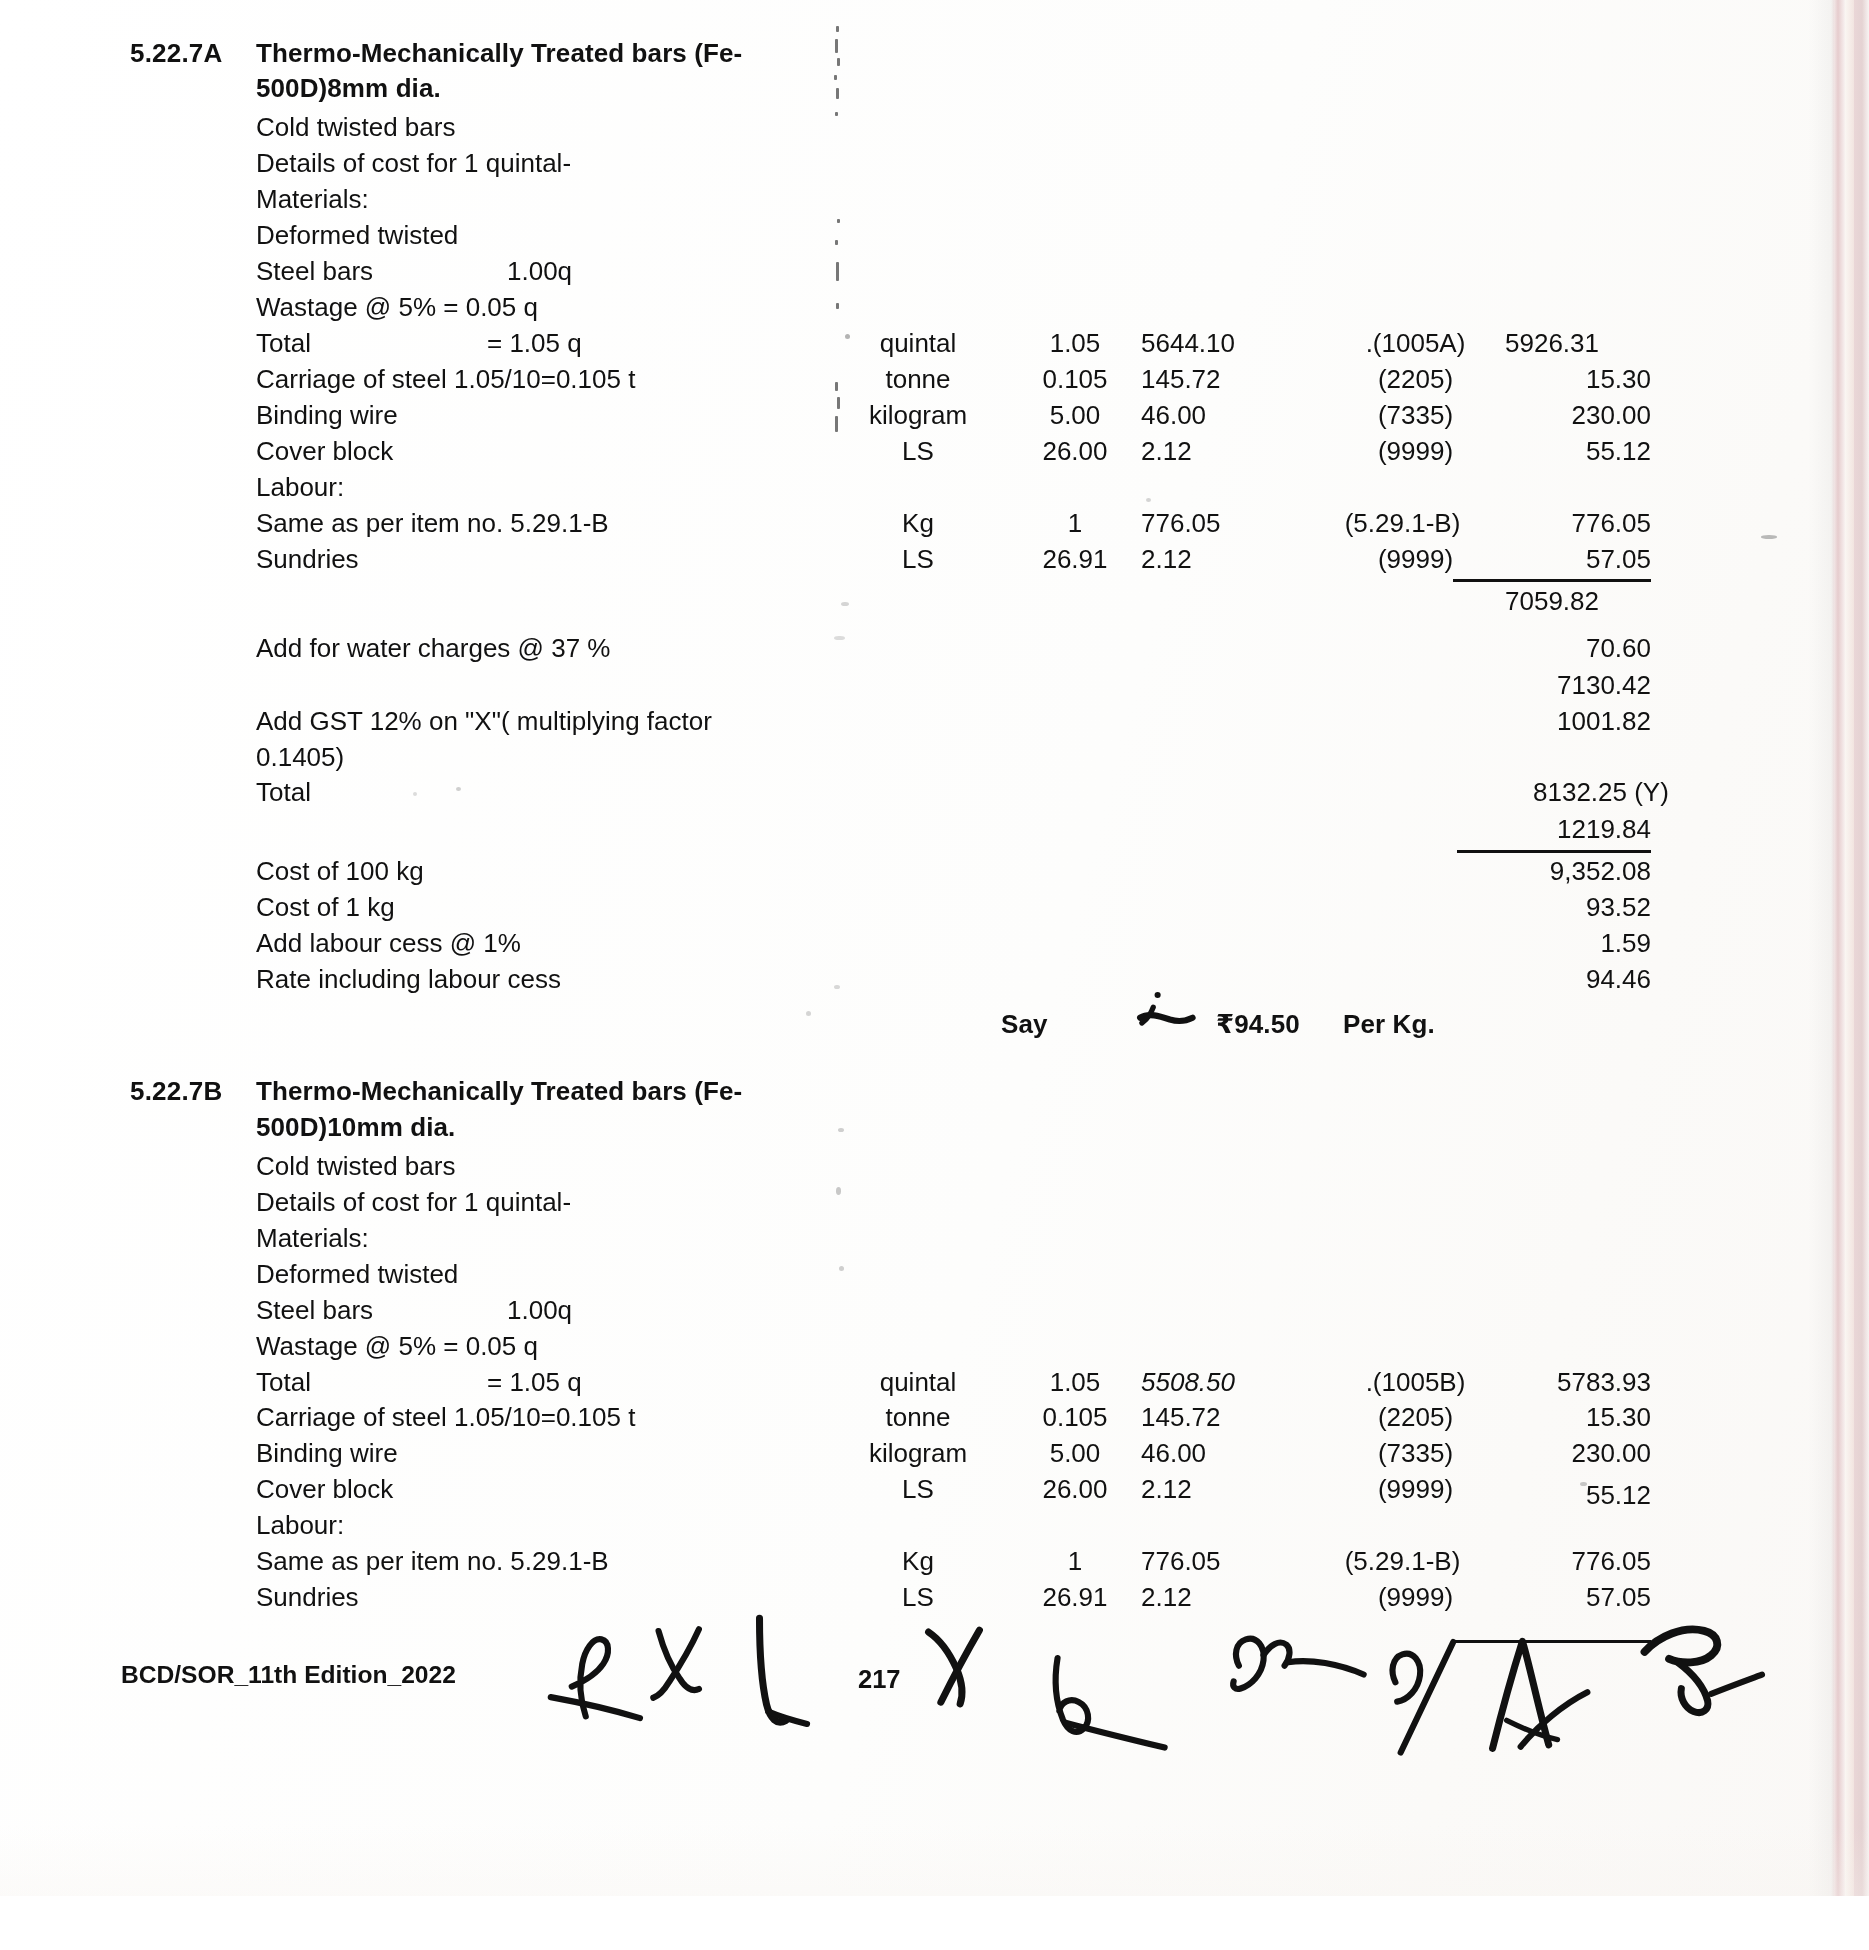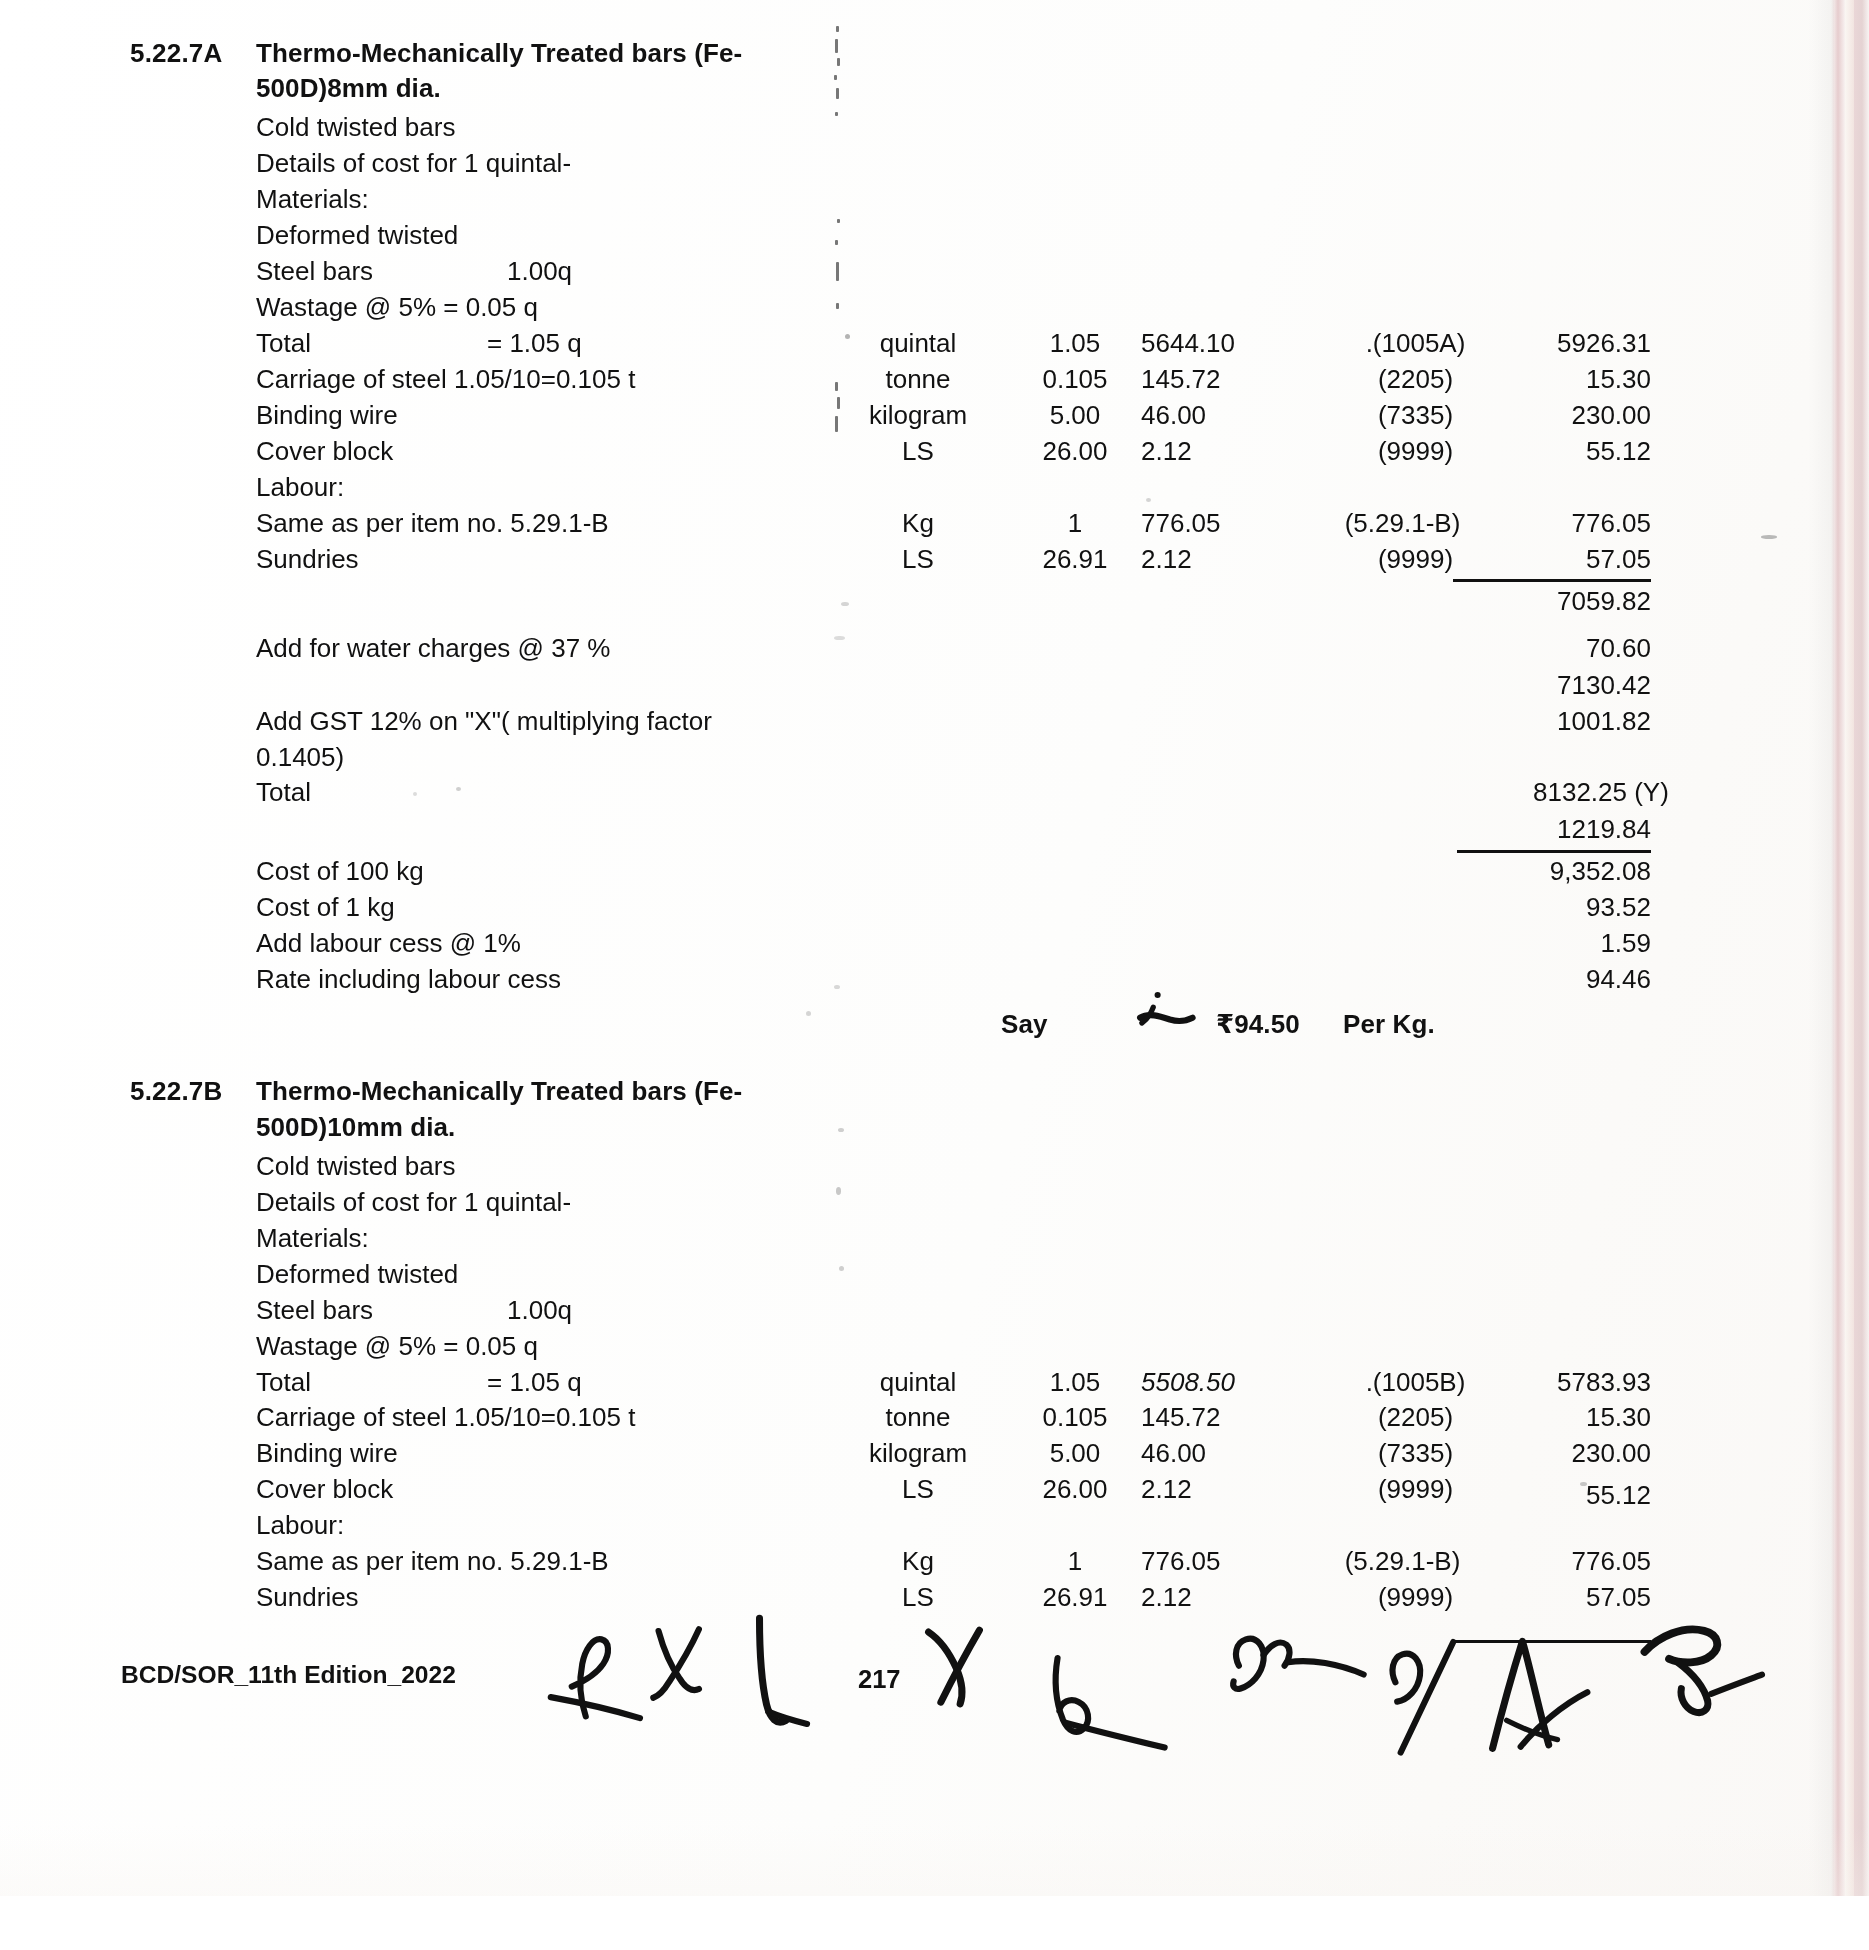--- a/index.html
+++ b/index.html
@@ -78,21 +78,21 @@
   <div class="t lbl" style="left:256px;top:258px;">Steel bars</div>
   <div class="t lbl" style="left:507px;top:258px;">1.00q</div>
   <div class="t lbl" style="left:256px;top:294px;">Wastage @ 5% = 0.05 q</div>
 
   <div class="t lbl" style="left:256px;top:330px;">Total</div>
   <div class="t lbl" style="left:487px;top:330px;">= 1.05 q</div>
   <div class="t lbl c-unit" style="left:830px;top:330px;">quintal</div>
   <div class="t num c-qty" style="left:1009px;top:330px;">1.05</div>
   <div class="t num c-rate" style="left:1141px;top:330px;">5644.10</div>
   <div class="t num c-ref" style="left:1321px;top:330px;">.(1005A)</div>
-  <div class="t num c-amt" style="left:1453px;top:330px;">5926.31</div>
+  <div class="t num c-amt" style="left:1453px;top:330px;text-align:center;">5926.31</div>
 
   <div class="t lbl" style="left:256px;top:366px;">Carriage of steel 1.05/10=0.105 t</div>
   <div class="t lbl c-unit" style="left:830px;top:366px;">tonne</div>
   <div class="t num c-qty" style="left:1009px;top:366px;">0.105</div>
   <div class="t num c-rate" style="left:1141px;top:366px;">145.72</div>
   <div class="t num c-ref" style="left:1321px;top:366px;">(2205)</div>
   <div class="t num c-amt" style="left:1453px;top:366px;">15.30</div>
 
   <div class="t lbl" style="left:256px;top:402px;">Binding wire</div>
   <div class="t lbl c-unit" style="left:830px;top:402px;">kilogram</div>
@@ -119,21 +119,21 @@
 
   <div class="t lbl" style="left:256px;top:546px;">Sundries</div>
   <div class="t lbl c-unit" style="left:830px;top:546px;">LS</div>
   <div class="t num c-qty" style="left:1009px;top:546px;">26.91</div>
   <div class="t num c-rate" style="left:1141px;top:546px;">2.12</div>
   <div class="t num c-ref" style="left:1321px;top:546px;">(9999)</div>
   <div class="t num c-amt" style="left:1453px;top:546px;">57.05</div>
 
   <div class="rule" style="left:1453px;top:579px;width:198px;"></div>
 
-  <div class="t num c-amt" style="left:1453px;top:588px;">7059.82</div>
+  <div class="t num c-amt" style="left:1453px;top:588px;text-align:center;">7059.82</div>
 
   <div class="t lbl" style="left:256px;top:635px;">Add for water charges @ 37 %</div>
   <div class="t num c-amt" style="left:1453px;top:635px;">70.60</div>
 
   <div class="t num c-amt" style="left:1453px;top:672px;">7130.42</div>
 
   <div class="t lbl" style="left:256px;top:708px;">Add GST 12% on "X"( multiplying factor</div>
   <div class="t lbl" style="left:256px;top:744px;">0.1405)</div>
   <div class="t num c-amt" style="left:1453px;top:708px;">1001.82</div>
 

